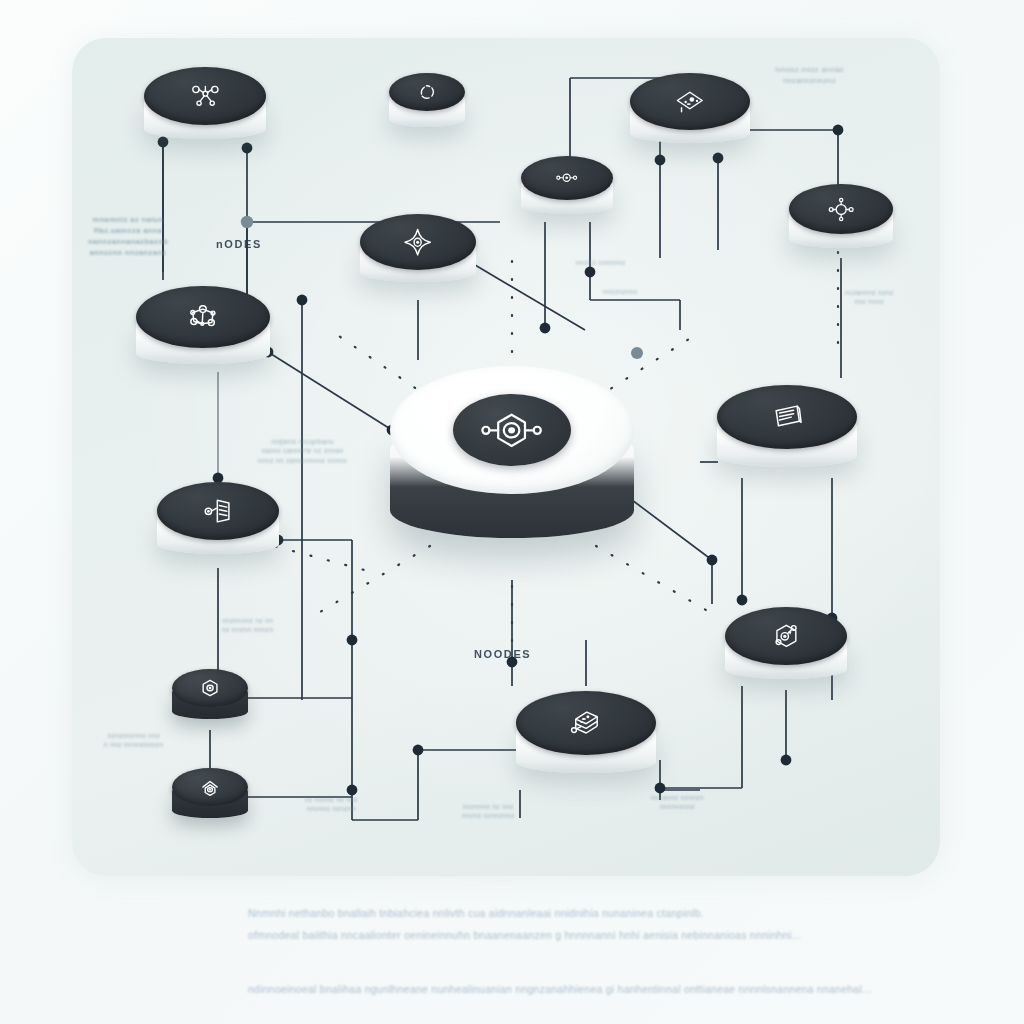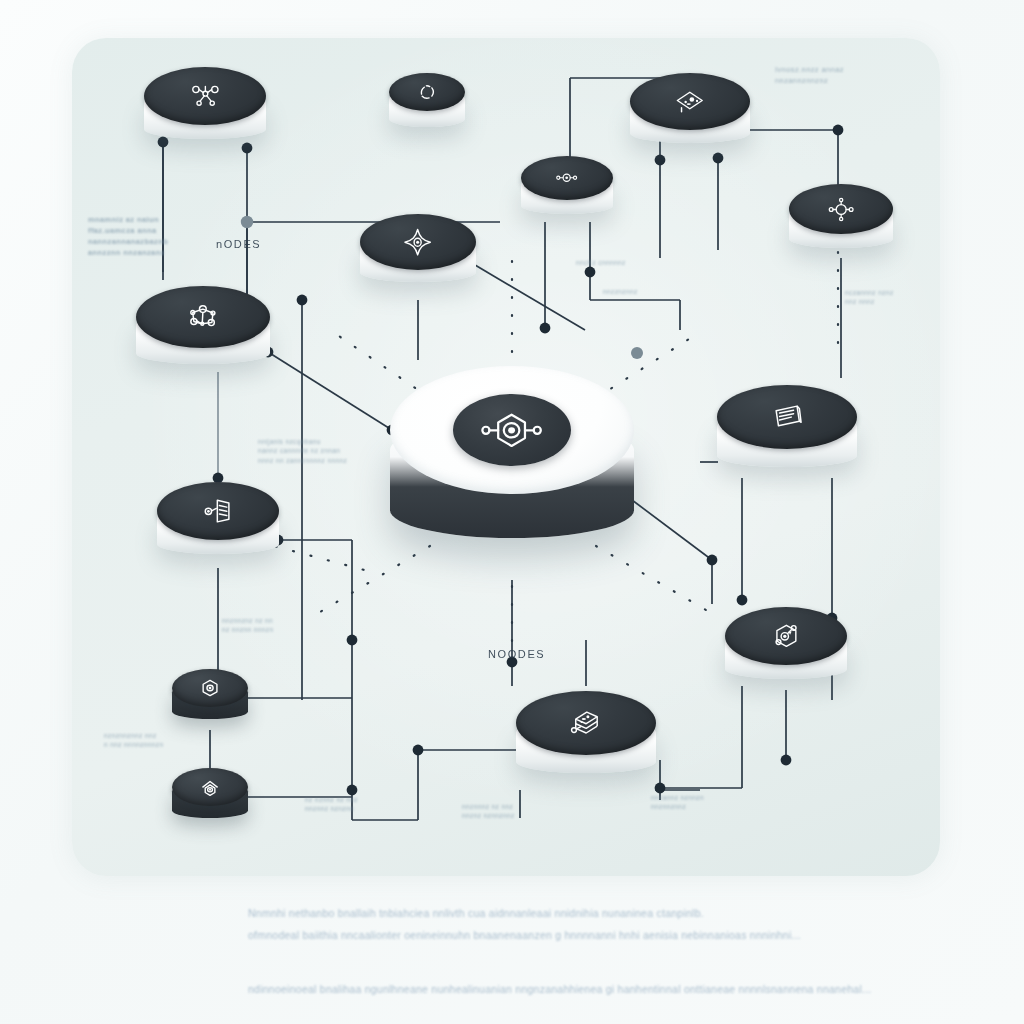--- a/index.html
+++ b/index.html
@@ -106,30 +106,31 @@
   
   .blurtext {
     position:absolute;
     color:#7d96a8;
     font-family:"Liberation Sans", sans-serif;
     letter-spacing:0.4px;
     filter: blur(0.9px);
     opacity:0.72;
     white-space:nowrap;
     line-height:1.45;
+    text-align:center;
   }
   .blurtext.sm { font-size:7.5px; }
   .blurtext.xs { font-size:6.5px; }
 
   .caplabel {
     position:absolute;
     color:#2a3a49;
     font-size:11px;
     letter-spacing:1.6px;
-    font-weight:400;
+    font-weight:700;
     filter: blur(0.55px);
     opacity:0.88;
     white-space:nowrap;
   }
 
   .footer {
     position:absolute;
     color:#9cb3c6;
     font-size:10.5px;
     line-height:2.05;
@@ -520,21 +521,21 @@
             </g>
             <ellipse cx="32" cy="20" rx="3.1" ry="2.8" fill="#fdfefe"></ellipse>
           </svg>
         </div>
       </div>
     </div>
   </div>
 
   <div class="caplabel" style="left:216px; top:238px;">nODES</div>
 
-  <div class="caplabel" style="left:488px; top:648px;">NOODES</div>
+  <div class="caplabel" style="left:474px; top:648px;">NOODES</div>
 
   <div class="blurtext sm" style="left:88px; top:215px; white-space:pre;font-weight:bold;">mnamniz az naiun
 ffaz.uamcza anna
 nannzannanazbaznb
 annzznn nnzanzanz</div>
 
   <div class="blurtext xs" style="left:258px; top:437px; white-space:pre;">nnijanis nzcqnbanu
 nannz cannnrte nz znnan
 nnnz nn zannznnnnz nnnnz</div>
 

